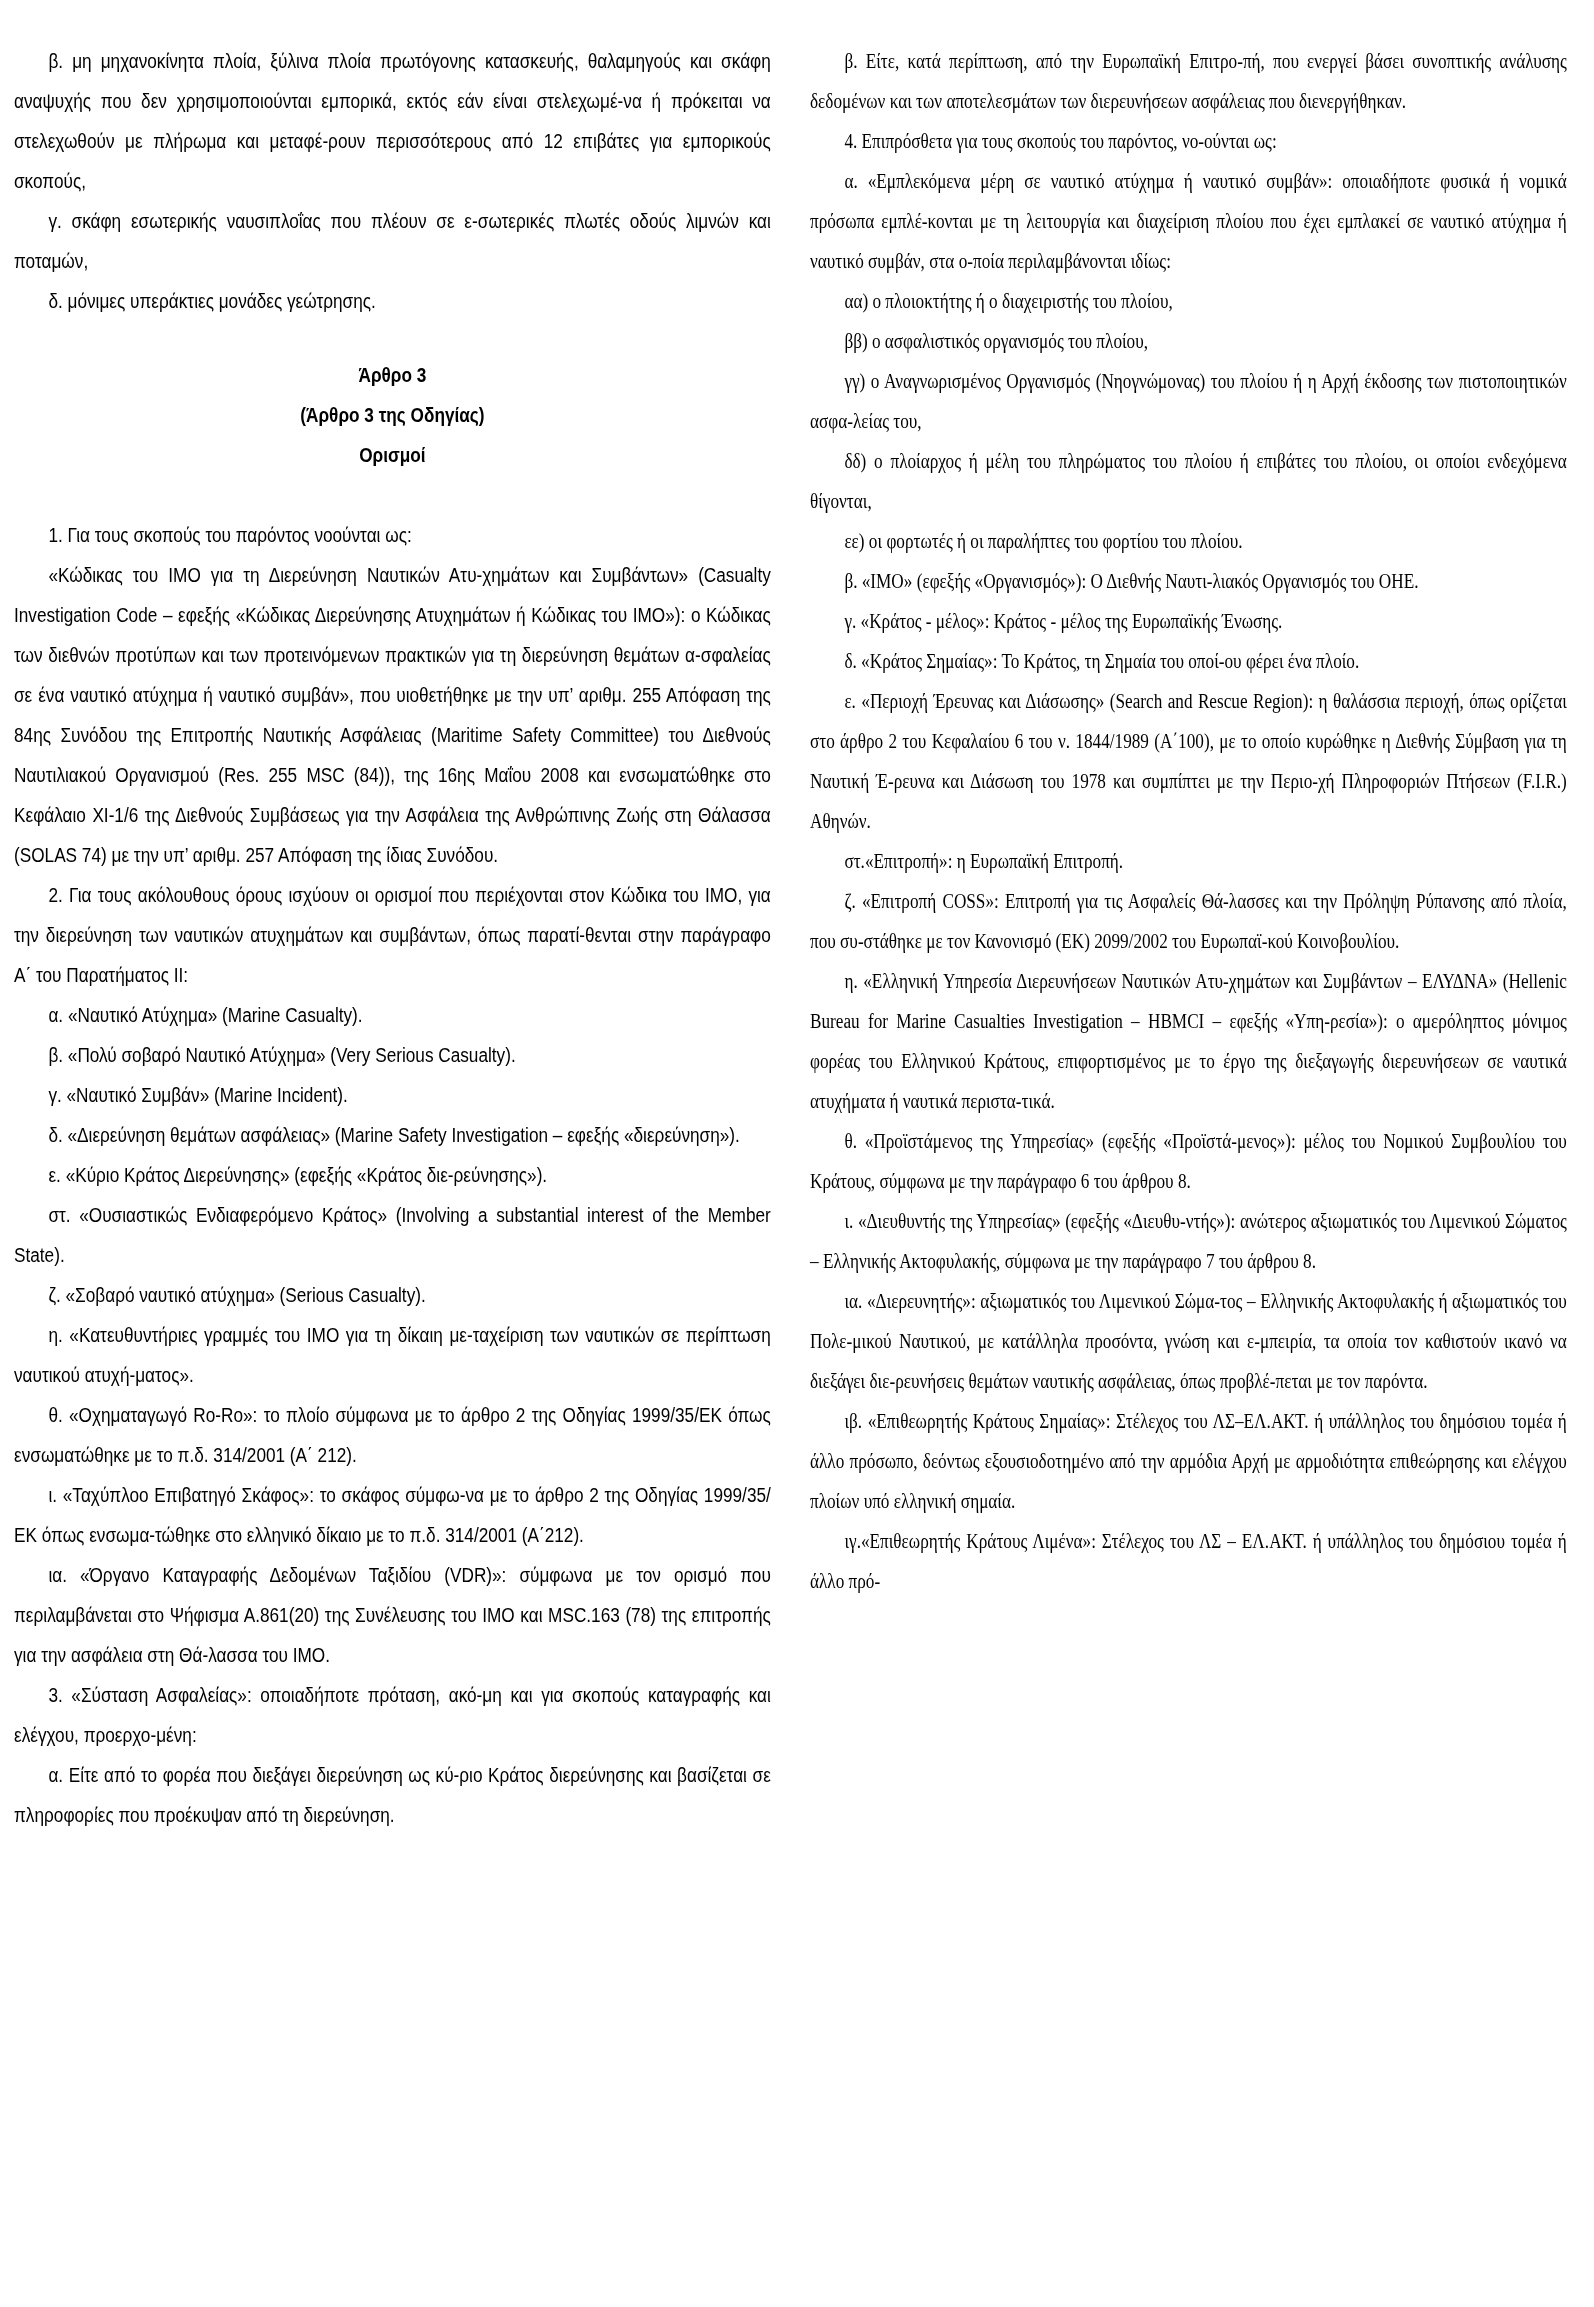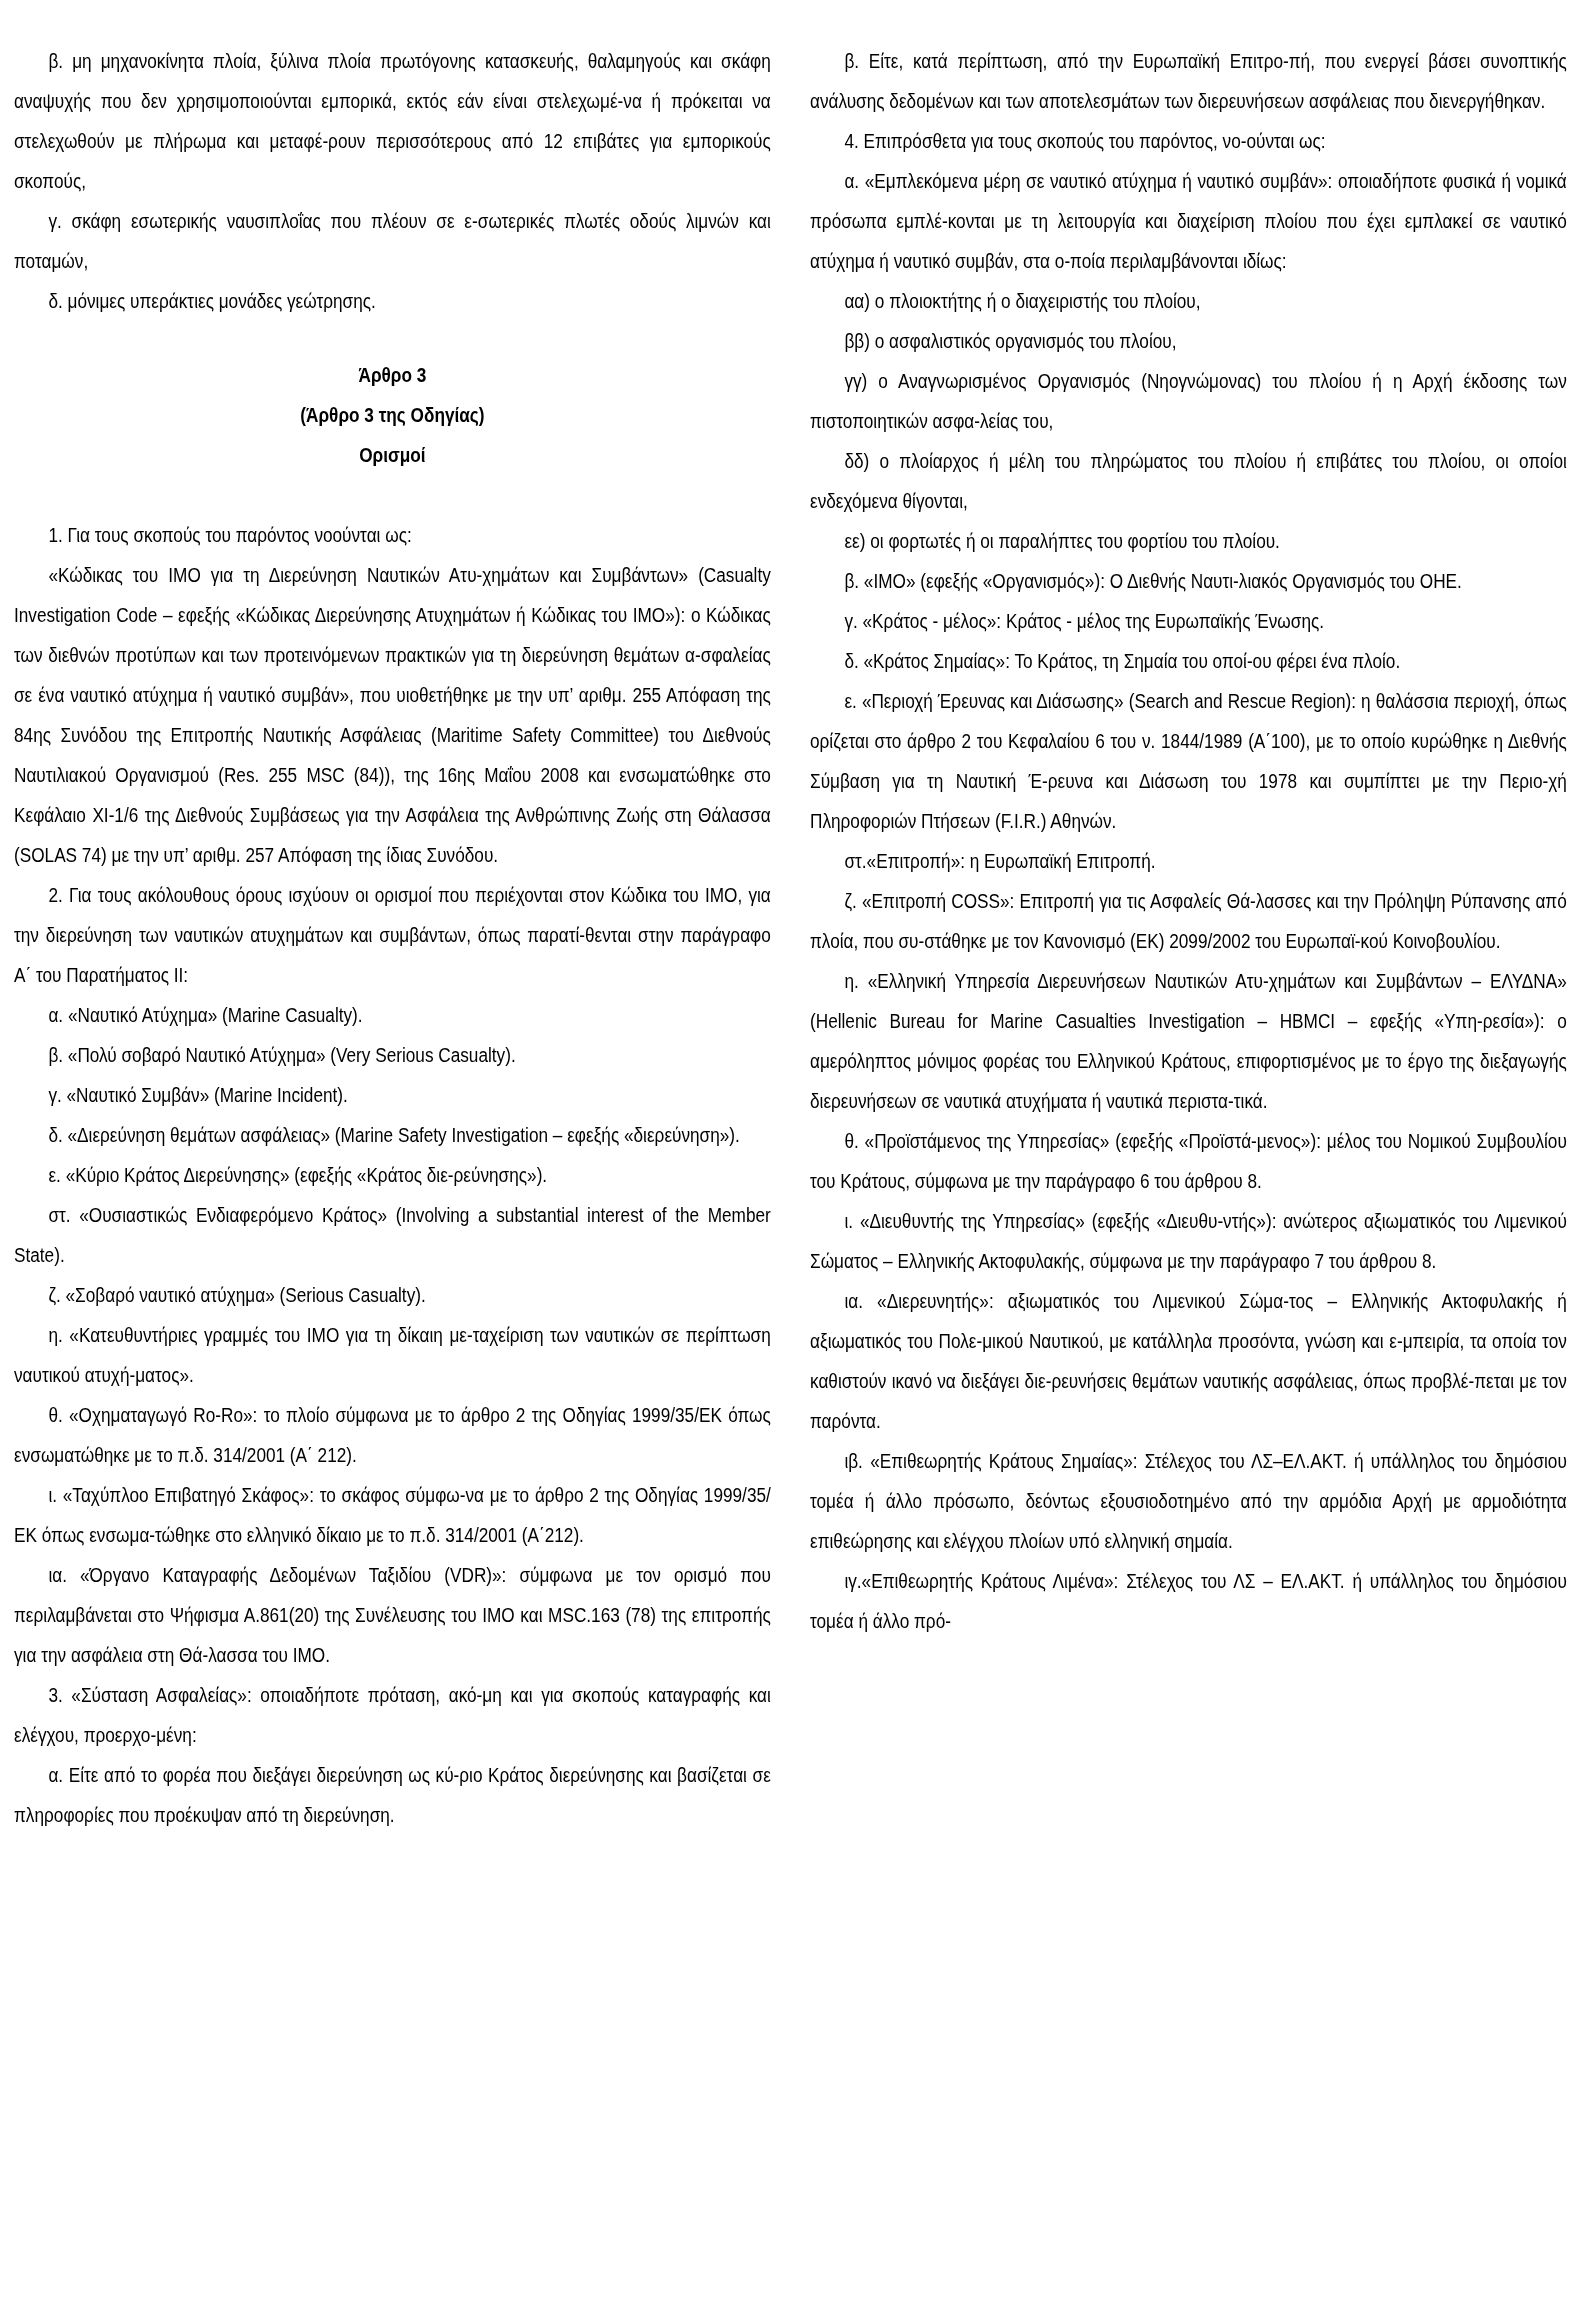--- a/index.html
+++ b/index.html
@@ -25,21 +25,21 @@
       position: absolute;
       top: 25px;
       width: 757px;
       font-size: 20px;
       line-height: 40px;
       text-align: justify;
       hyphens: manual;
       margin-top: 16px;
     }
     .col-left  { left: 14px; }
-    .col-right { left: 810px; }
+    .col-right { left: 810px; font-family: Liberation Serif, serif; }
     .col-inner {
       transform: scaleX(0.86);
       transform-origin: 0 0;
       width: 880px;
     }
     .para {
       margin: 0;
       text-indent: 40px;
     }
     .heading-block {

